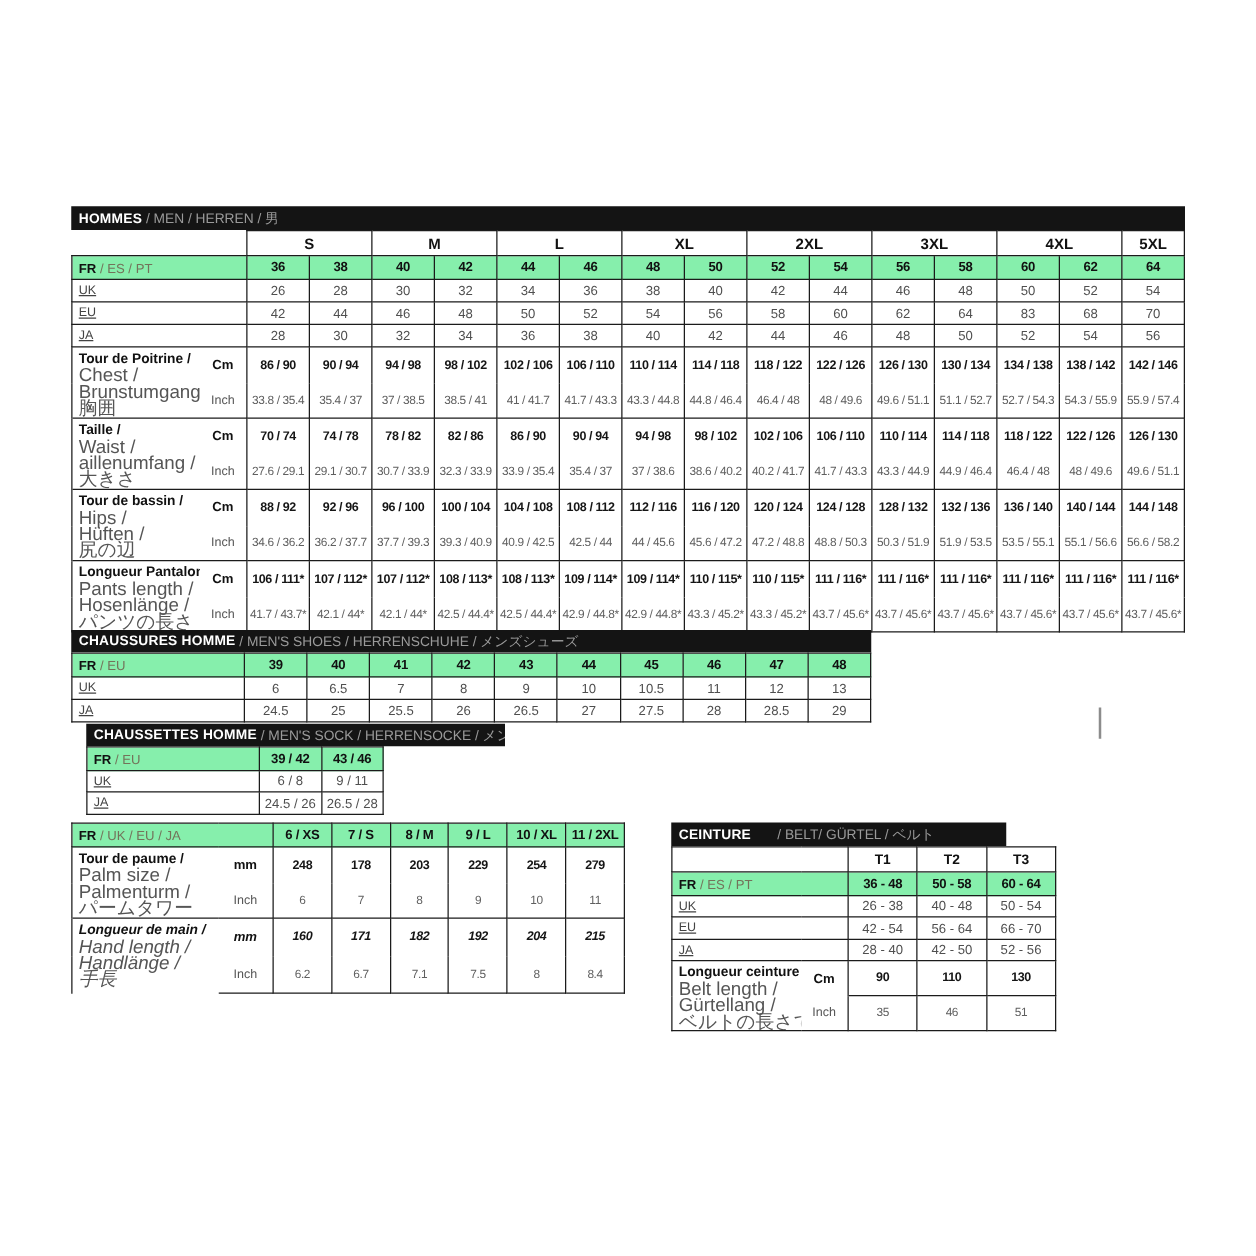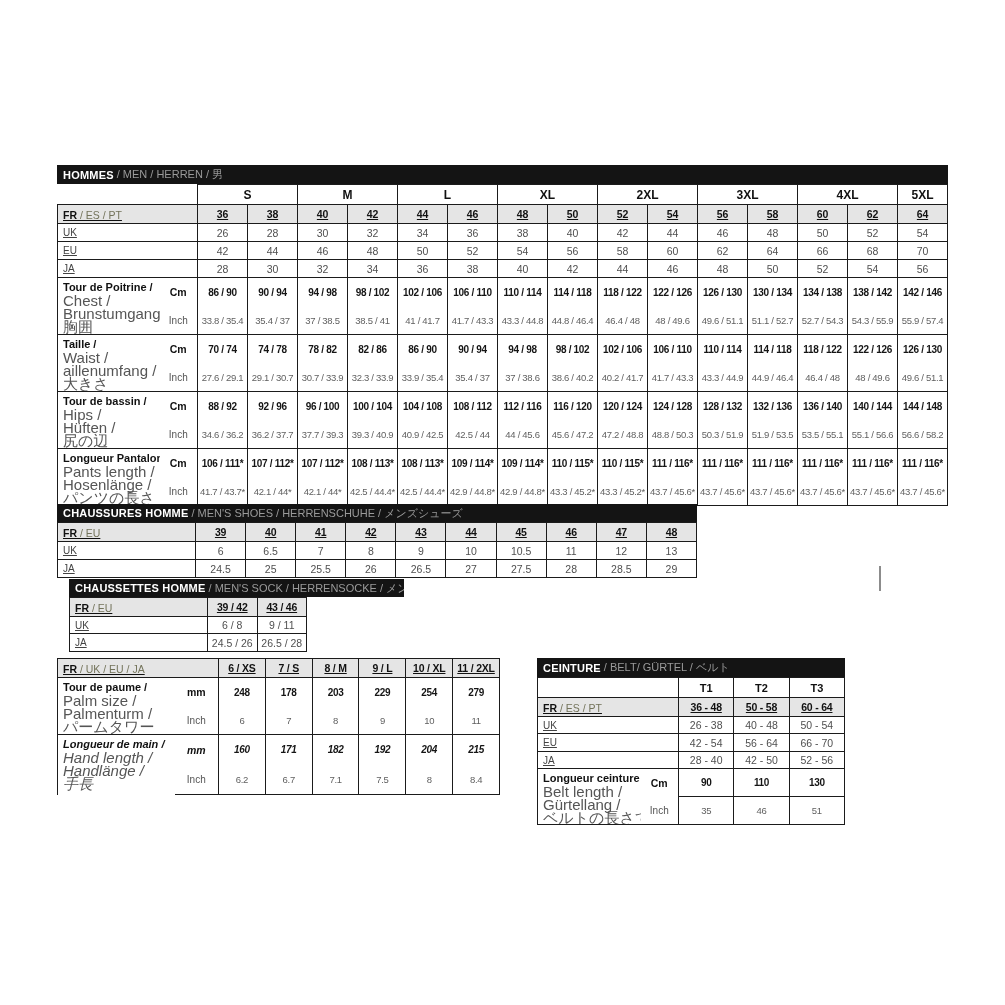--- a/index.html
+++ b/index.html
@@ -15,21 +15,21 @@
   }
   .cap-b { font-weight:bold; letter-spacing:0.2px;text-align:right; }
   .cap-r { color:#9a9a9a; font-weight:normal; margin-left:3px; }
   table { border-collapse:collapse; table-layout:fixed; background:#fff; }
   td {
     border:1px solid #1b1b1b; text-align:center; vertical-align:middle;
     padding:0; white-space:nowrap; box-sizing:border-box;
   }
   
   .groups td { height:20px; }
-  .yellow td { height:19px; background:#e5e5e5;text-decoration:underline; }
+  .yellow td { height:19px; background:#86efac; }
   .conv td   { height:18px; }
   .conv-s td { height:17px; }
   .trow td   { height:20px; }
   .cmrow td  { height:29px; }
   .inrow td  { height:28px; }
   .cmrow2 td { height:30px;font-style:italic; }
   .inrow2 td { height:30px; }
   .cmrow3 td { height:27px; }
   .inrow3 td { height:27px; }
   
@@ -131,21 +131,21 @@
             <td class="cv">46</td>
             <td class="cv">48</td>
             <td class="cv">50</td>
             <td class="cv">52</td>
             <td class="cv">54</td>
             <td class="cv">56</td>
             <td class="cv">58</td>
             <td class="cv">60</td>
             <td class="cv">62</td>
             <td class="cv">64</td>
-            <td class="cv">66</td>
+            <td class="cv">83</td>
             <td class="cv">68</td>
             <td class="cv">70</td>
           </tr>
       <tr class="conv">
         <td class="lbl2 clab" colspan="2">JA</td>
       <td class="cv">28</td>
             <td class="cv">30</td>
             <td class="cv">32</td>
             <td class="cv">34</td>
             <td class="cv">36</td>
@@ -503,21 +503,21 @@
             <td class="inv">7.1</td>
             <td class="inv">7.5</td>
             <td class="inv">8</td>
             <td class="inv">8.4</td>
           </tr>
       </tbody>
     </table>
   </div>
 
   <div class="tbl" style="left:537px; top:658px; width:308px;">
-    <div class="caption" style="width:308px;">
+    <div class="caption" style="width:268px;gap:18px;">
       <span class="cap-b">CEINTURE</span>
       <span class="cap-r"> / BELT/ GÜRTEL / ベルト</span>
     </div>
     <table style="width:308px;">
       <colgroup>
           <col style="width:103px">
           <col style="width:38px">
           <col span="3">
         </colgroup>
       <tbody>

